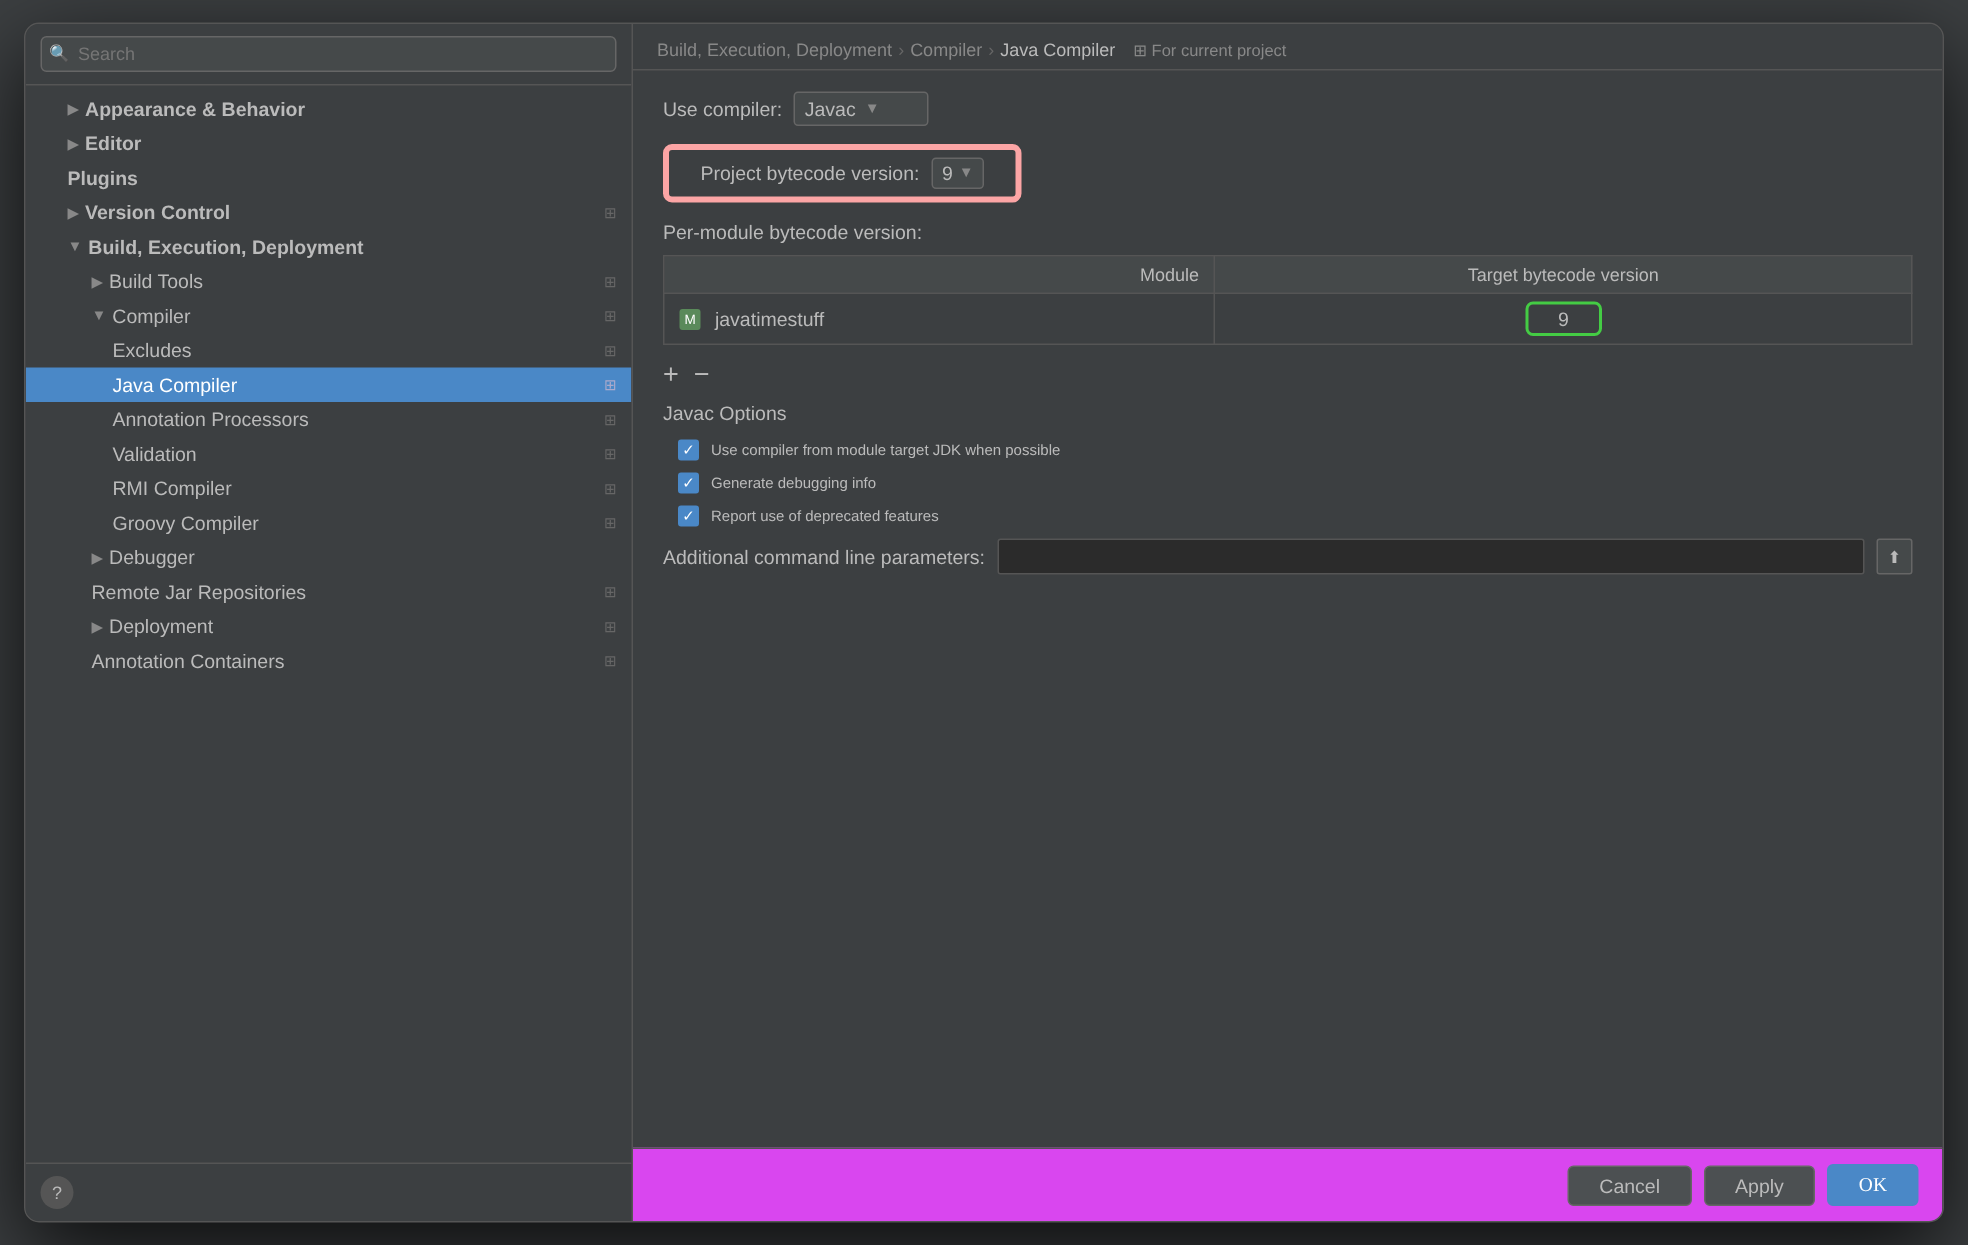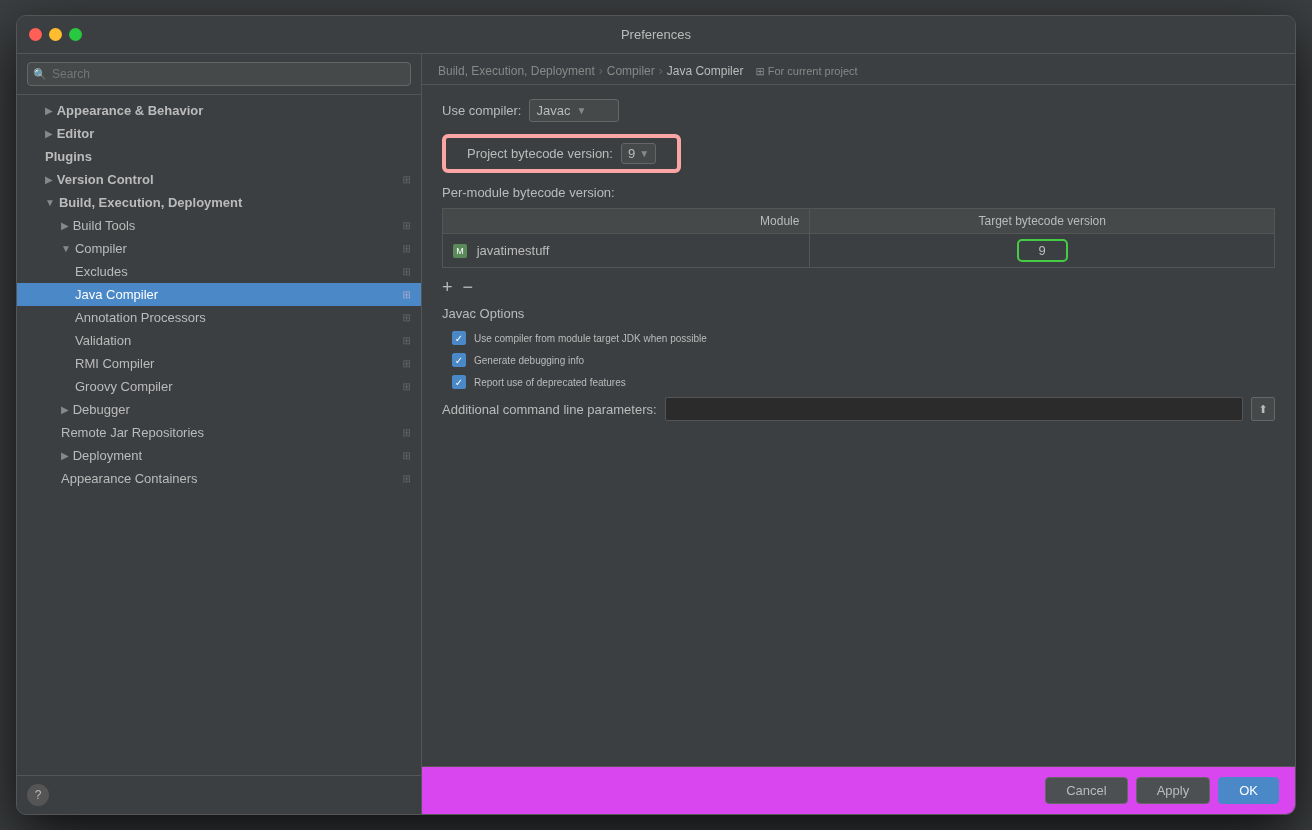--- a/index.html
+++ b/index.html
@@ -340,35 +340,28 @@
       font-size: 13px;
       cursor: pointer;
       border: 1px solid #666;
       color: #bbb;
       background: #4c5052;
     }
     .btn-primary {
       background: #4a88c7;
       border-color: #4a88c7;
       color: #fff;
+      font-family: Liberation Serif, serif;
     }
   </style>
 </head>
 <body>
 
 <div class="window">
 
-  <div class="titlebar">
-    <div class="traffic-lights">
-      <div class="traffic-light tl-close"></div>
-      <div class="traffic-light tl-min"></div>
-      <div class="traffic-light tl-max"></div>
-    </div>
-    <span class="titlebar-title">Preferences</span>
-  </div>
 
   <div class="content">
 
     <div class="sidebar">
       <div class="search-box">
         <div class="search-wrapper">
           <span class="search-icon-inner">🔍</span>
           <input class="search-input" type="text" placeholder="Search" style="">
         </div>
       </div>
@@ -452,21 +445,21 @@
           <span class="settings-icon">⊞</span>
         </div>
 
         <div class="sidebar-item indent2">
           <span class="arrow">▶</span>
           <span>Deployment</span>
           <span class="settings-icon">⊞</span>
         </div>
 
         <div class="sidebar-item indent2">
-          <span>Appearance Containers</span>
+          <span>Annotation Containers</span>
           <span class="settings-icon">⊞</span>
         </div>
       </div>
       <div class="sidebar-bottom">
         <button class="help-btn">?</button>
       </div>
     </div>
 
     <div class="main-panel">
 

